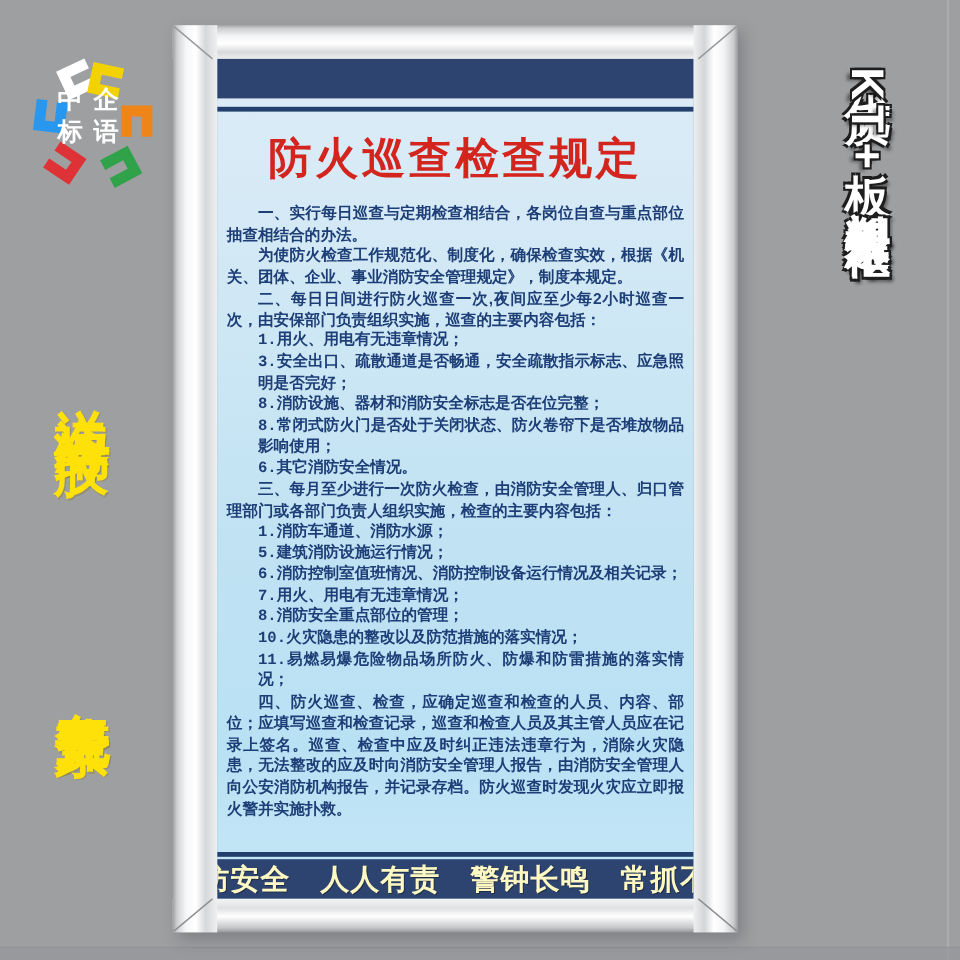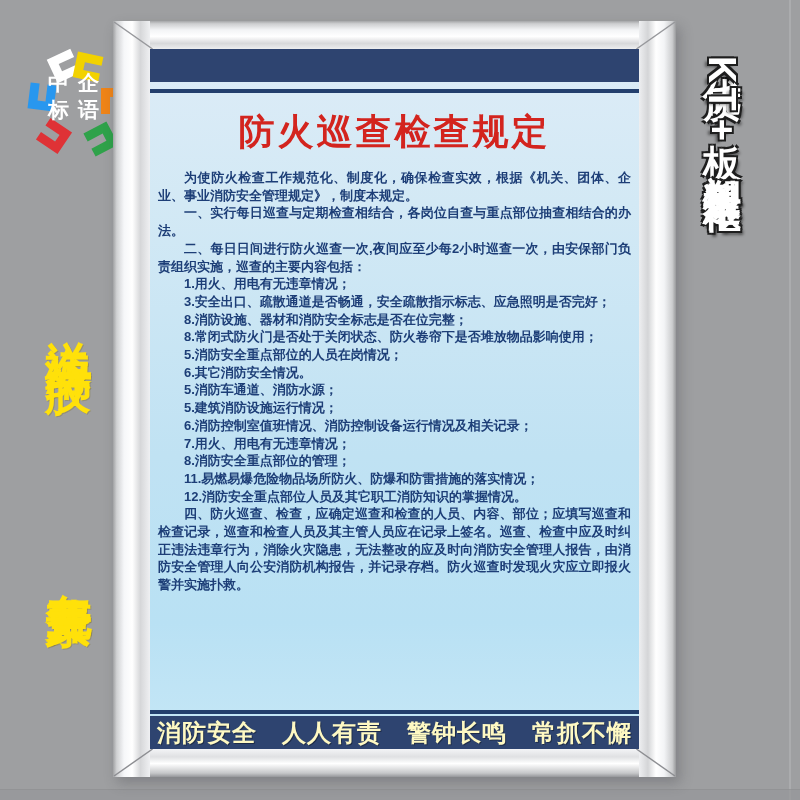--- a/index.html
+++ b/index.html
@@ -29,21 +29,21 @@
   .promo.bottom { top:556px; letter-spacing:4px; }
   .material {
     position:absolute; left:696px; top:48px;
     writing-mode: vertical-rl;
     color:#ffffff; font-weight:bold; font-size:38px; letter-spacing:4px;
     text-shadow: 2px 2px 0 #1e1e1e, -2px 2px 0 #1e1e1e, 2px -2px 0 #1e1e1e,
                  -2px -2px 0 #1e1e1e, 3px 4px 3px rgba(0,0,0,.45);
   }
 
   
-  .frame { position:absolute; left:113px; top:21px; width:563px; height:756px;
+  .frame { position:absolute; left:144px; top:21px; width:471px; height:756px;
            box-shadow: 4px 6px 12px rgba(55,55,60,.28); }
   .edge { position:absolute; }
   .edge.top    { left:0; top:0; width:100%; height:28px;
     background:linear-gradient(180deg,#a5a6a8 0%,#cdced0 10%,#f3f4f6 32%,#ffffff 55%,#d8d9db 80%,#edeeef 100%); }
   .edge.bottom { left:0; bottom:0; width:100%; height:28px;
     background:linear-gradient(0deg,#95969a 0%,#c6c7c9 14%,#ffffff 48%,#e0e1e3 72%,#f3f4f6 100%); }
   .edge.left   { left:0; top:0; width:37px; height:100%;
     background:linear-gradient(90deg,#a0a1a3 0%,#d0d1d3 10%,#f6f7f9 30%,#ffffff 52%,#d6d7d9 74%,#eff0f2 100%); }
   .edge.right  { right:0; top:0; width:37px; height:100%;
     background:linear-gradient(270deg,#98999b 0%,#cbccce 10%,#f3f4f6 32%,#ffffff 54%,#d4d5d7 76%,#eeeff1 100%); }
@@ -57,21 +57,21 @@
   }
   .p-header   { flex:none; height:33px; background:#2e4470; }
   .p-gap      { flex:none; height:7px; }
   .p-rule     { flex:none; height:4px; background:#233f6d; }
   .p-body     { flex:1 1 auto; padding:11px 8px 0 8px; overflow:hidden; }
   .p-title    { text-align:center; color:#d3241e; font-weight:bold;
                 font-size:36px; letter-spacing:3px; margin:4px 0 12px; }
   .para, .item { color:#1d3e77; font-weight:bold; font-size:13px;
                  line-height:17.7px; text-align:justify; }
   .para { text-indent:2em; }
-  .item { padding-left:2em; }
+  .item { padding-left:2em;font-family:Liberation Mono, monospace; }
   .p-footrule { flex:none; height:4px; background:#233f6d; margin-bottom:2px; }
   .p-footer   { flex:none; height:33px; background:#2e4470; color:#fef9c3;
                 font-weight:bold; font-size:24px; letter-spacing:1px;
                 display:flex; align-items:center; justify-content:center;
                 white-space:pre; text-shadow:1px 1px 0 rgba(0,0,0,.35); }
 </style>
 </head>
 <body>
 
 <div class="seam-right"></div>
@@ -120,35 +120,35 @@
   </svg>
 
   <div class="poster">
     <div class="p-header"></div>
     <div class="p-gap"></div>
     <div class="p-rule"></div>
 
     <div class="p-body">
       <div class="p-title">防火巡查检查规定</div>
 
+      <p class="para">一、实行每日巡查与定期检查相结合，各岗位自查与重点部位抽查相结合的办法。</p>
       <p class="para">为使防火检查工作规范化、制度化，确保检查实效，根据《机关、团体、企业、事业消防安全管理规定》，制度本规定。</p>
-      <p class="para">一、实行每日巡查与定期检查相结合，各岗位自查与重点部位抽查相结合的办法。</p>
       <p class="para">二、每日日间进行防火巡查一次,夜间应至少每2小时巡查一次，由安保部门负责组织实施，巡查的主要内容包括：</p>
       <p class="item">1.用火、用电有无违章情况；</p>
       <p class="item">3.安全出口、疏散通道是否畅通，安全疏散指示标志、应急照明是否完好；</p>
       <p class="item">8.消防设施、器材和消防安全标志是否在位完整；</p>
       <p class="item">8.常闭式防火门是否处于关闭状态、防火卷帘下是否堆放物品影响使用；</p>
-      <p class="item">5.消防安全重点部位的人员在岗情况；</p>
       <p class="item">6.其它消防安全情况。</p>
-      <p class="item">5.消防车通道、消防水源；</p>
+      <p class="para">三、每月至少进行一次防火检查，由消防安全管理人、归口管理部门或各部门负责人组织实施，检查的主要内容包括：</p>
+      <p class="item">1.消防车通道、消防水源；</p>
       <p class="item">5.建筑消防设施运行情况；</p>
       <p class="item">6.消防控制室值班情况、消防控制设备运行情况及相关记录；</p>
       <p class="item">7.用火、用电有无违章情况；</p>
       <p class="item">8.消防安全重点部位的管理；</p>
+      <p class="item">10.火灾隐患的整改以及防范措施的落实情况；</p>
       <p class="item">11.易燃易爆危险物品场所防火、防爆和防雷措施的落实情况；</p>
-      <p class="item">12.消防安全重点部位人员及其它职工消防知识的掌握情况。</p>
       <p class="para">四、防火巡查、检查，应确定巡查和检查的人员、内容、部位；应填写巡查和检查记录，巡查和检查人员及其主管人员应在记录上签名。巡查、检查中应及时纠正违法违章行为，消除火灾隐患，无法整改的应及时向消防安全管理人报告，由消防安全管理人向公安消防机构报告，并记录存档。防火巡查时发现火灾应立即报火警并实施扑救。</p>
     </div>
 
     <div class="p-footrule"></div>
     <div class="p-footer">消防安全　人人有责　警钟长鸣　常抓不懈</div>
   </div>
 </div>
 
 </body></html>

